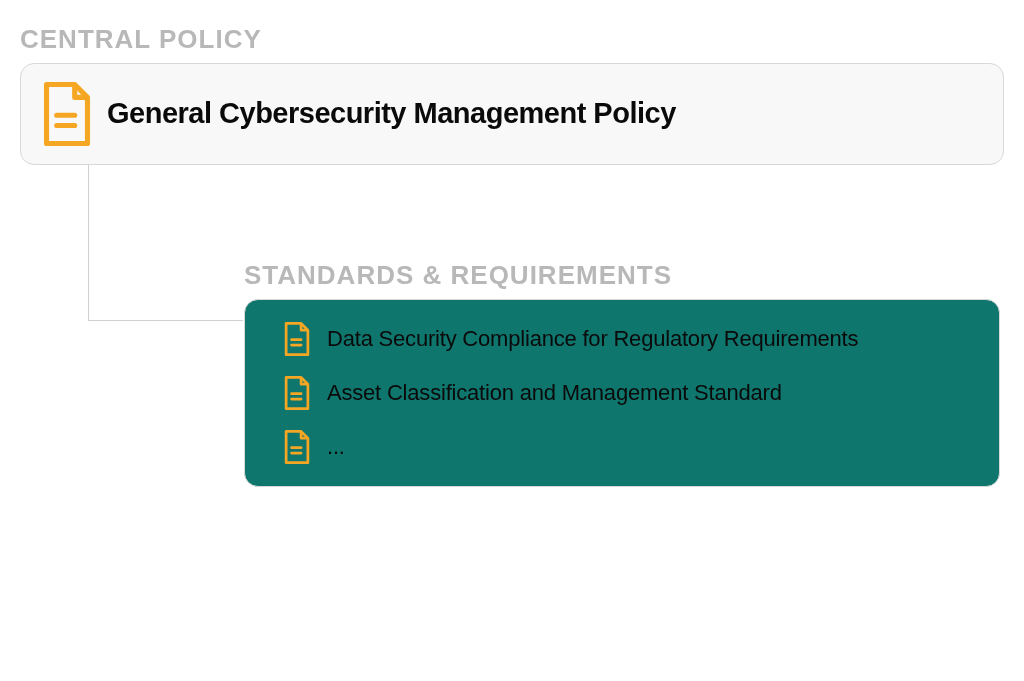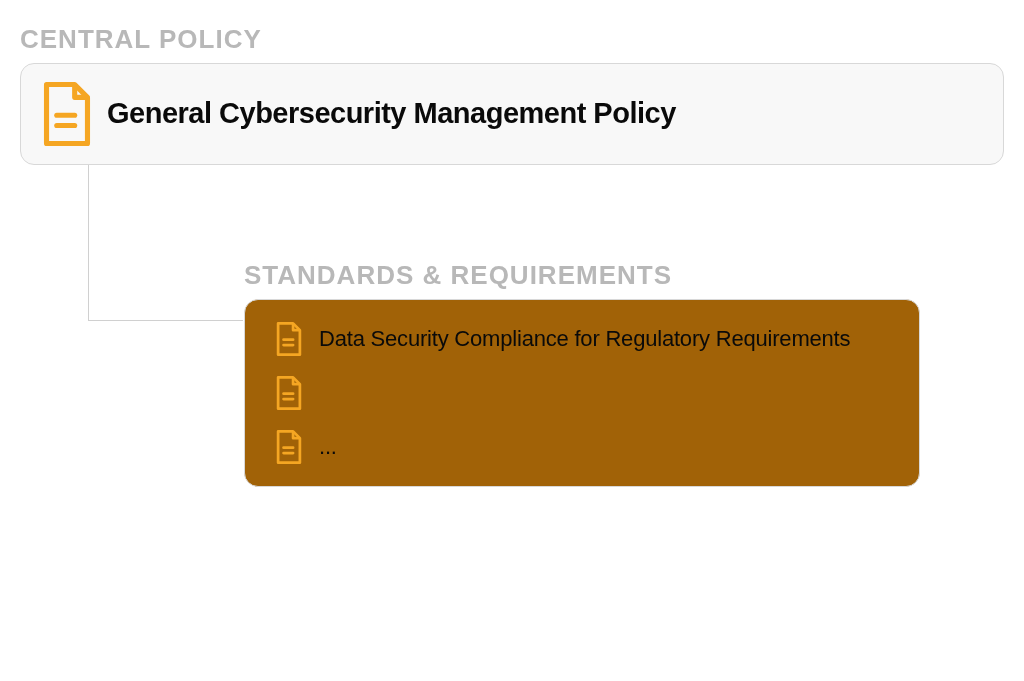--- a/index.html
+++ b/index.html
@@ -75,27 +75,27 @@
     left: 68px;
     top: 155px;
     width: 155px;
     height: 1px;
     background: #d0d0d0;
   }
   .standards-section {
     position: absolute;
     left: 224px;
     top: 95px;
-    width: 676px;
+    width: 756px;
   }
   .standards-box {
-    background: #a16207;
+    background: #0f766e;
     border: 1px solid #d8d8d8;
     border-radius: 14px;
-    padding: 22px 30px;
+    padding: 22px 38px;
     display: flex;
     flex-direction: column;
     gap: 20px;
   }
   .standard-item {
     display: flex;
     align-items: center;
     gap: 16px;
   }
   .standard-title {
@@ -147,20 +147,21 @@
         </div>
         <div class="standard-item">
           <span class="doc-icon-small">
             <svg viewBox="0 0 40 50" width="28" height="34">
               <path d="M4 2 L26 2 L36 12 L36 48 L4 48 Z" fill="none" stroke="#f5a623" stroke-width="4" stroke-linejoin="round"></path>
               <path d="M26 2 L26 12 L36 12" fill="none" stroke="#f5a623" stroke-width="4" stroke-linejoin="round"></path>
               <line x1="12" y1="26" x2="26" y2="26" stroke="#f5a623" stroke-width="4" stroke-linecap="round"></line>
               <line x1="12" y1="34" x2="26" y2="34" stroke="#f5a623" stroke-width="4" stroke-linecap="round"></line>
             </svg>
           </span>
+          <div class="standard-title">Asset Classification and Management Standard</div>
         </div>
         <div class="standard-item">
           <span class="doc-icon-small">
             <svg viewBox="0 0 40 50" width="28" height="34">
               <path d="M4 2 L26 2 L36 12 L36 48 L4 48 Z" fill="none" stroke="#f5a623" stroke-width="4" stroke-linejoin="round"></path>
               <path d="M26 2 L26 12 L36 12" fill="none" stroke="#f5a623" stroke-width="4" stroke-linejoin="round"></path>
               <line x1="12" y1="26" x2="26" y2="26" stroke="#f5a623" stroke-width="4" stroke-linecap="round"></line>
               <line x1="12" y1="34" x2="26" y2="34" stroke="#f5a623" stroke-width="4" stroke-linecap="round"></line>
             </svg>
           </span>

